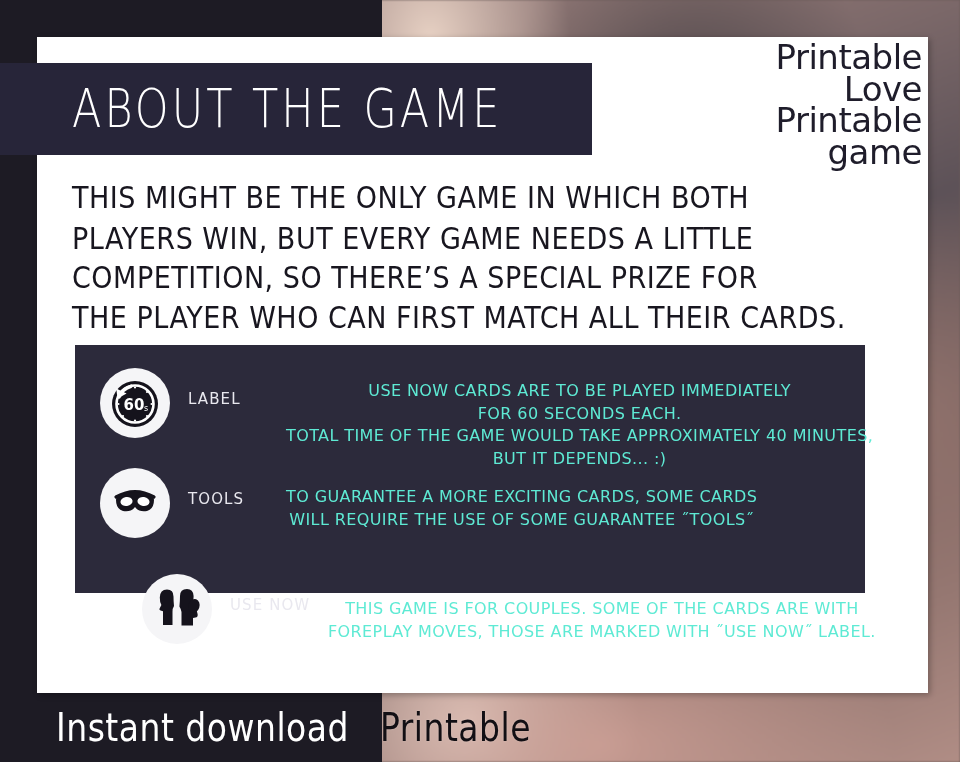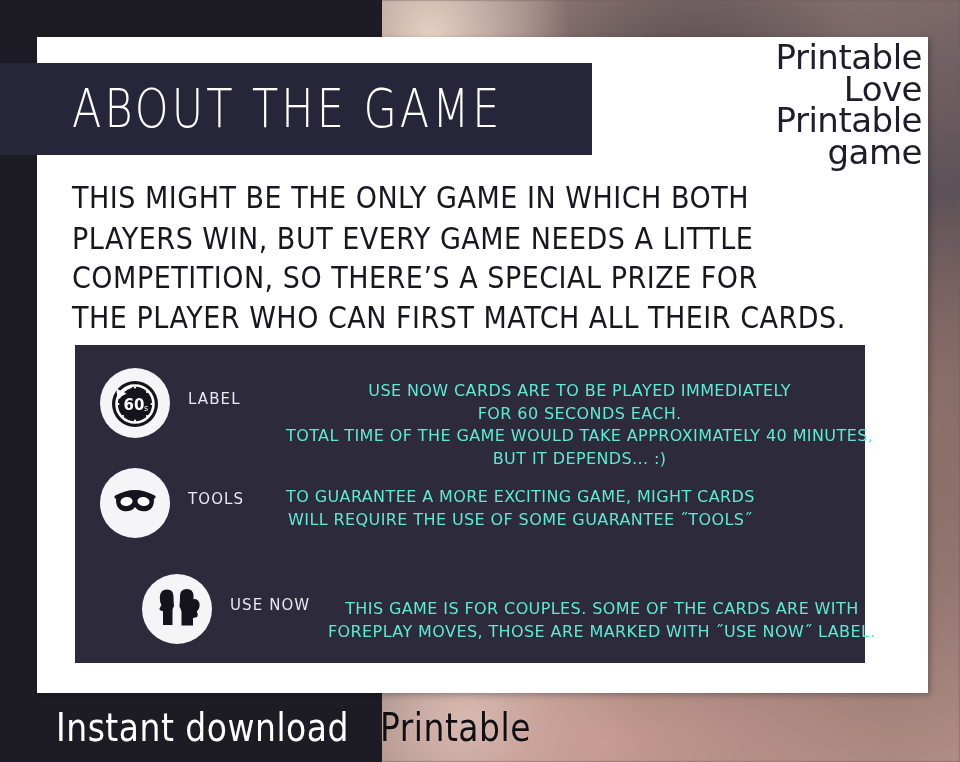--- a/index.html
+++ b/index.html
@@ -53,21 +53,21 @@
   .corner-title div{display:block;}
 
   
   .intro{position:absolute;left:72px;top:178px;width:842px;
     color:#18161f;font-family:"DejaVu Sans", sans-serif;
     font-size:27px;line-height:1.32;letter-spacing:.5px;font-weight:400;
     transform:scaleY(1.12);transform-origin:left top;}
   .intro div{white-space:nowrap;}
 
   
-  .panel{position:absolute;left:75px;top:345px;width:790px;height:318px;
+  .panel{position:absolute;left:75px;top:345px;width:790px;height:248px;
     background:#2c2a3b;}
   .row{position:absolute;left:0;display:flex;align-items:flex-start;}
   .row-time{top:23px;}
   .row-tools{top:123px;}
   .row-usenow{top:229px;padding-left:42px;}
 
   .icon-wrap{width:70px;height:70px;margin-left:25px;flex:0 0 auto;
     border-radius:50%;background:#f5f5f7;
     display:flex;align-items:center;justify-content:center;}
   .row-label{width:92px;flex:0 0 auto;margin-left:18px;margin-top:22px;
@@ -161,21 +161,21 @@
       <div class="icon-wrap">
         <svg width="52" height="52" viewBox="0 0 52 52" aria-hidden="true">
           <path d="M7 20 Q26 9 45 20" fill="none" stroke="#15131c" stroke-width="3.2" stroke-linecap="round"></path>
           <path d="M7 23 Q7 18 13 17 Q26 14.5 39 17 Q45 18 45 23 Q45 32 38 34 Q30 35.5 26 30 Q22 35.5 14 34 Q7 32 7 23 Z" fill="#15131c"></path>
           <ellipse cx="17.5" cy="24.5" rx="6.1" ry="4.5" fill="#ffffff" transform="rotate(-8 17.5 24.5)"></ellipse>
           <ellipse cx="34.5" cy="24.5" rx="6.1" ry="4.5" fill="#ffffff" transform="rotate(8 34.5 24.5)"></ellipse>
         </svg>
       </div>
       <div class="row-label">TOOLS</div>
       <div class="row-body">
-        <div>TO GUARANTEE A MORE EXCITING GAME, MIGHT CARDS</div>
+        <div>TO GUARANTEE A MORE EXCITING CARDS, SOME CARDS</div>
         <div>WILL REQUIRE THE USE OF SOME GUARANTEE ˝TOOLS˝</div>
       </div>
     </div>
 
     <div class="row row-usenow">
       <div class="icon-wrap">
         <svg width="54" height="54" viewBox="0 0 54 54" aria-hidden="true">
           <g fill="#15131c">
             <path d="M23.5 14.5 Q23.5 7.5 17 7.5 Q10 7.5 9.8 15.5 Q9.7 20 11.4 23 L9.6 26.5 Q8.8 28 10.6 28.6 L13 29.3 L13 43 L22.5 43 L22.5 30 Q22.5 26 24 24 Q23.5 19.5 23.5 14.5 Z"></path>
             <path d="M30 14 Q30 7 37 7 Q43.2 7 43.6 14 Q43.8 18 42.4 21 Q45.5 22.2 46 26 L47.6 32 Q48.2 35 45.4 35.6 L43 36 L43 43.5 L31.5 43.5 L31.5 30 Q30.6 26 29.4 24.4 Q30 19 30 14 Z"></path>

